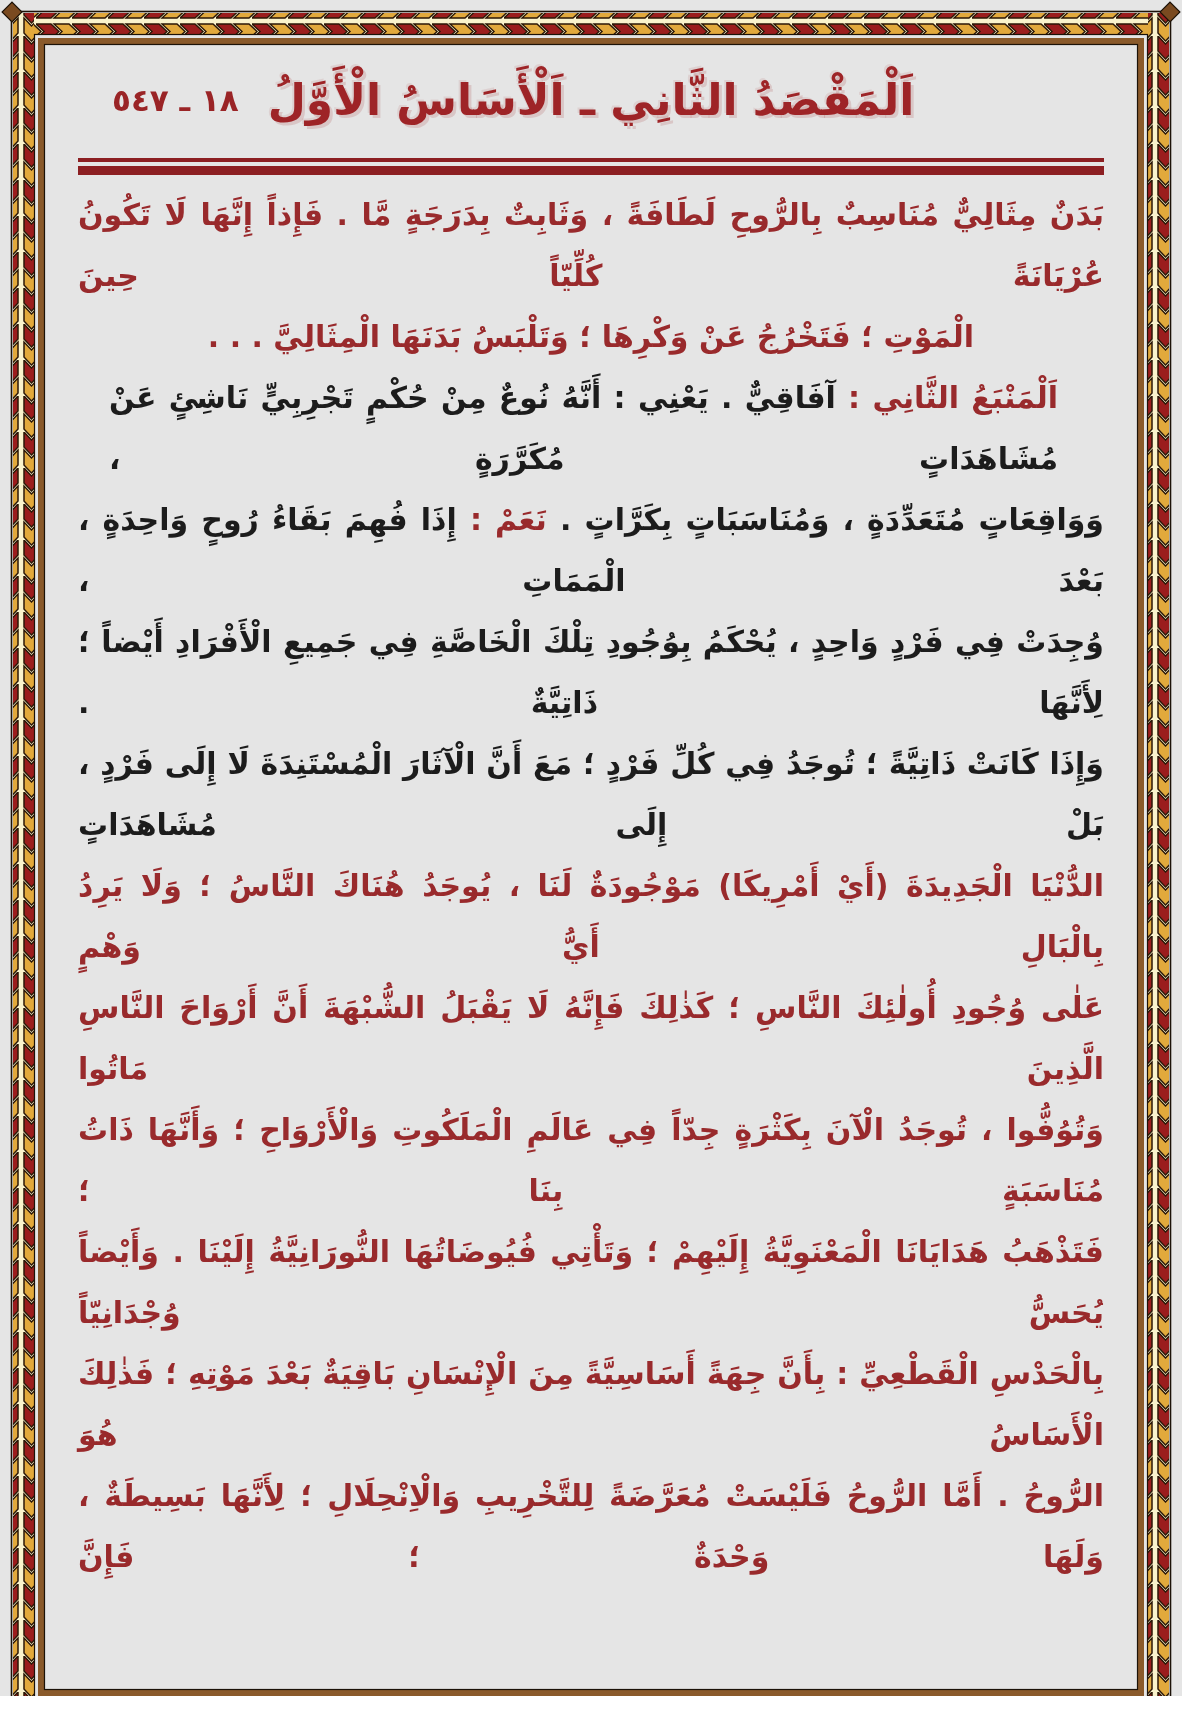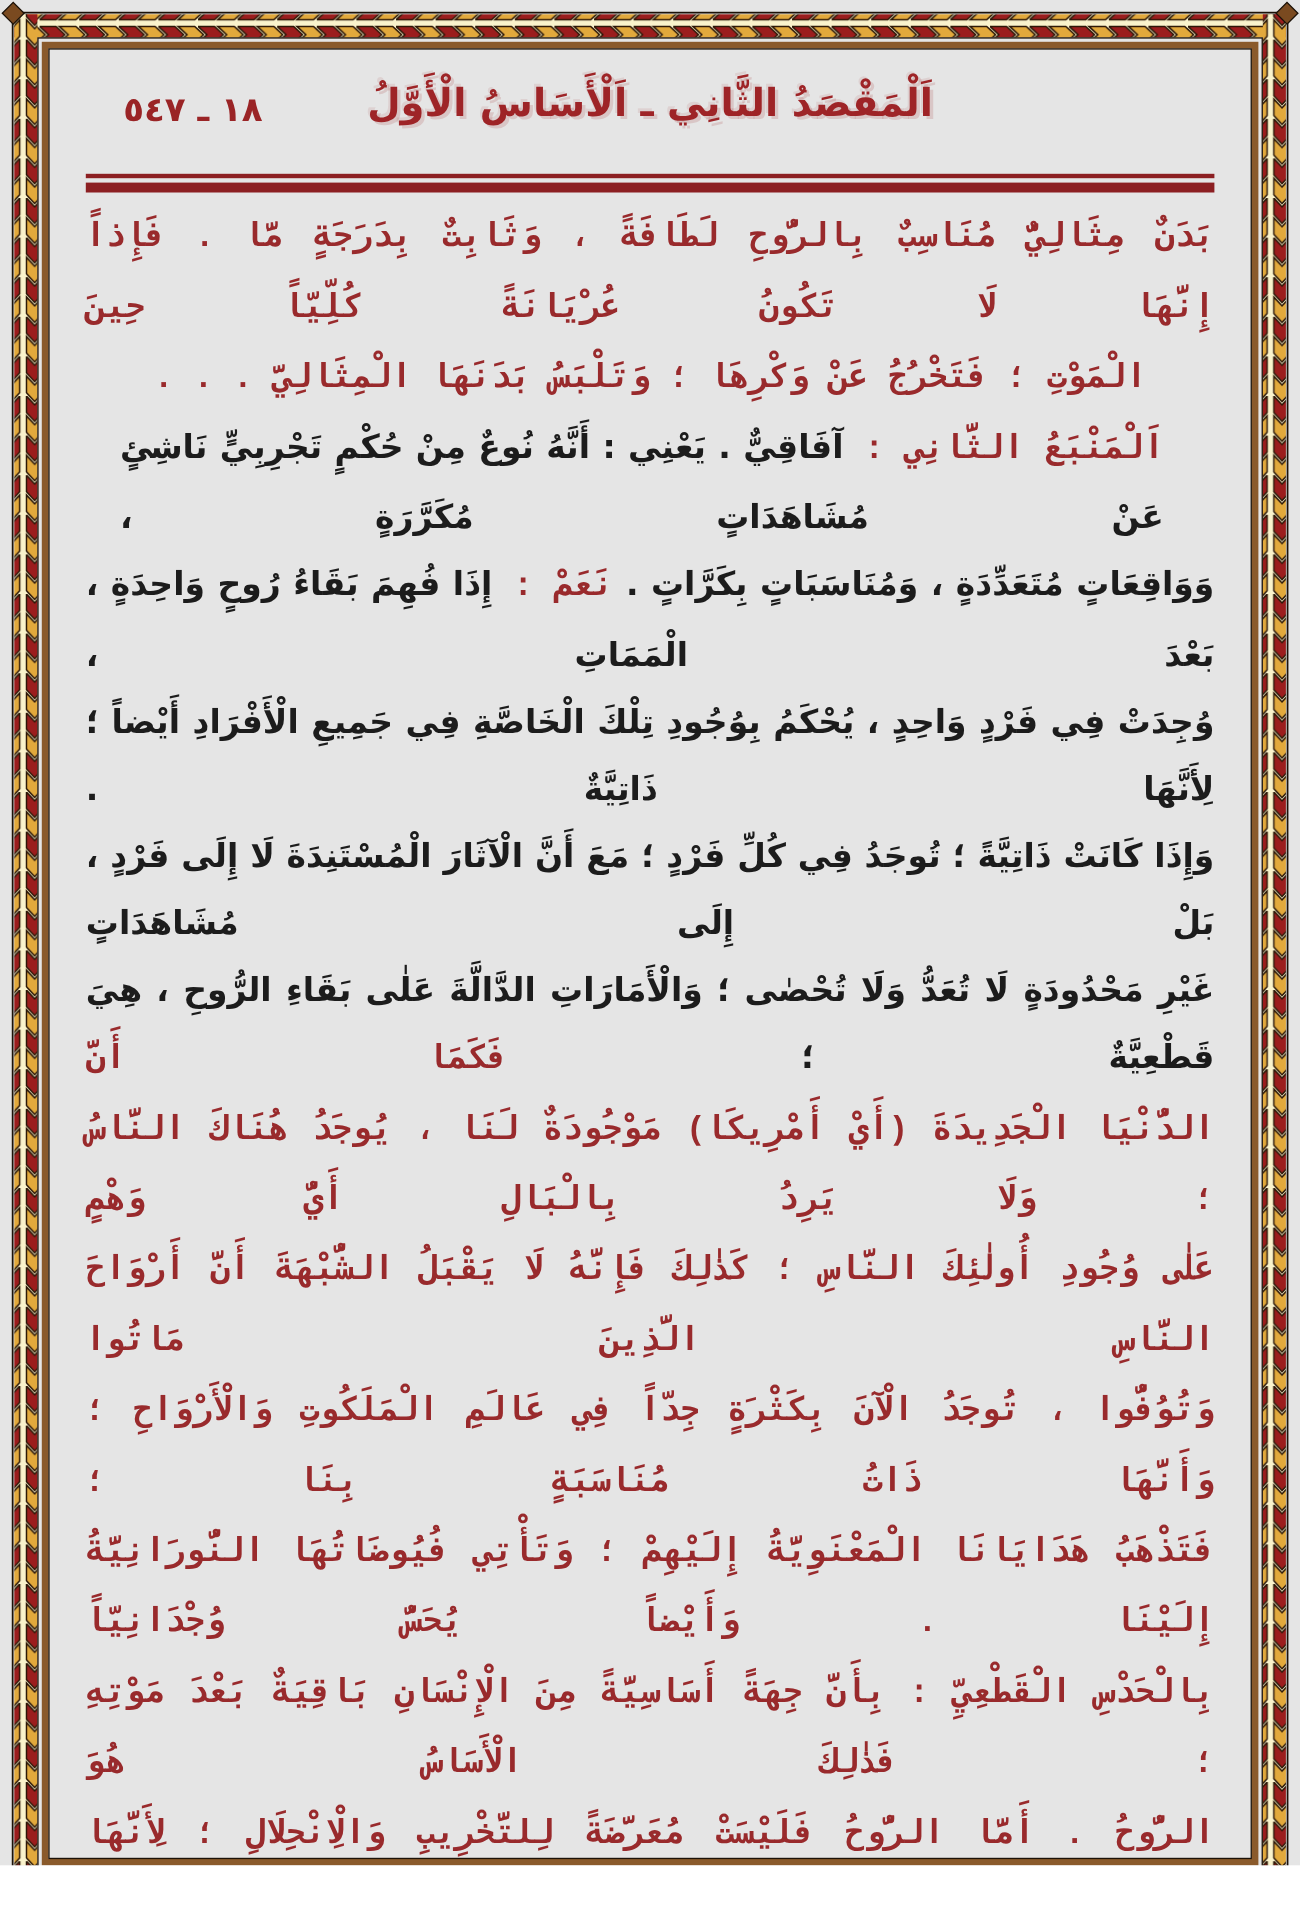--- a/index.html
+++ b/index.html
@@ -17,40 +17,40 @@
     direction:rtl;
   }
   .header{position:relative;height:92px;}
   .page-num{
     position:absolute;left:34px;top:24px;
     font-size:31px;font-weight:bold;color:#9a2426;
     letter-spacing:2px;
   }
   .title{
     text-align:center;padding-top:16px;
-    font-size:35px;font-weight:bold;color:#9e2427;
+    font-size:44px;font-weight:bold;color:#9e2427;
     text-shadow:3px 3px 0 rgba(158,36,39,0.16), -2px -2px 0 rgba(158,36,39,0.10);
   }
   .rule{margin-top:8px;}
   .rule-thin{height:4px;background:#8c1f22;}
   .rule-thick{height:9px;background:#8c1f22;margin-top:4px;}
   .body-text{
     margin-top:9px;
     font-size:30px;font-weight:bold;
     line-height:61px;
     color:#992a2c;
   }
   .line{
     text-align:justify;
     text-align-last:justify;
     white-space:normal;
   }
   .line.center{text-align-last:center;}
   .line.indent{padding-right:46px;margin-left:31px;}
-  .seg-maroon{color:#992a2c;font-family:Liberation Mono, monospace;}
+  .seg-maroon{color:#992a2c;}
   .seg-black{color:#1c1c1c;}
 </style>
 </head>
 <body>
 
 <div class="page">
 
   <svg class="border-svg" viewBox="0 0 1182 1734" xmlns="http://www.w3.org/2000/svg" aria-hidden="true">
     <defs>
       <pattern id="chH" x="0" y="0" width="36" height="21" patternUnits="userSpaceOnUse">
@@ -99,21 +99,20 @@
       <div class="rule-thick"></div>
     </div>
 
     <div class="body-text">
         <div class="line"><span class="seg-maroon">بَدَنٌ مِثَالِيٌّ مُنَاسِبٌ بِالرُّوحِ لَطَافَةً ، وَثَابِتٌ بِدَرَجَةٍ مَّا . فَإِذاً إِنَّهَا لَا تَكُونُ عُرْيَانَةً كُلِّيّاً حِينَ</span></div>
         <div class="line center"><span class="seg-maroon">الْمَوْتِ ؛ فَتَخْرُجُ عَنْ وَكْرِهَا ؛ وَتَلْبَسُ بَدَنَهَا الْمِثَالِيَّ . . .</span></div>
         <div class="line indent"><span class="seg-maroon">اَلْمَنْبَعُ الثَّانِي : </span><span class="seg-black">آفَاقِيٌّ . يَعْنِي : أَنَّهُ نُوعٌ مِنْ حُكْمٍ تَجْرِبِيٍّ نَاشِئٍ عَنْ مُشَاهَدَاتٍ مُكَرَّرَةٍ ،</span></div>
         <div class="line"><span class="seg-black">وَوَاقِعَاتٍ مُتَعَدِّدَةٍ ، وَمُنَاسَبَاتٍ بِكَرَّاتٍ . </span><span class="seg-maroon">نَعَمْ : </span><span class="seg-black">إِذَا فُهِمَ بَقَاءُ رُوحٍ وَاحِدَةٍ ، بَعْدَ الْمَمَاتِ ،</span></div>
         <div class="line"><span class="seg-black">وُجِدَتْ فِي فَرْدٍ وَاحِدٍ ، يُحْكَمُ بِوُجُودِ تِلْكَ الْخَاصَّةِ فِي جَمِيعِ الْأَفْرَادِ أَيْضاً ؛ لِأَنَّهَا ذَاتِيَّةٌ .</span></div>
         <div class="line"><span class="seg-black">وَإِذَا كَانَتْ ذَاتِيَّةً ؛ تُوجَدُ فِي كُلِّ فَرْدٍ ؛ مَعَ أَنَّ الْآثَارَ الْمُسْتَنِدَةَ لَا إِلَى فَرْدٍ ، بَلْ إِلَى مُشَاهَدَاتٍ</span></div>
-        <div class="line"><span class="seg-black">غَيْرِ مَحْدُودَةٍ لَا تُعَدُّ وَلَا تُحْصٰى ؛ وَالْأَمَارَاتِ الدَّالَّةَ عَلٰى بَقَاءِ الرُّوحِ ، هِيَ قَطْعِيَّةٌ ؛ </span><span class="seg-maroon">فَكَمَا أَنَّ</span></div>
         <div class="line"><span class="seg-maroon">الدُّنْيَا الْجَدِيدَةَ (أَيْ أَمْرِيكَا) مَوْجُودَةٌ لَنَا ، يُوجَدُ هُنَاكَ النَّاسُ ؛ وَلَا يَرِدُ بِالْبَالِ أَيُّ وَهْمٍ</span></div>
         <div class="line"><span class="seg-maroon">عَلٰى وُجُودِ أُولٰئِكَ النَّاسِ ؛ كَذٰلِكَ فَإِنَّهُ لَا يَقْبَلُ الشُّبْهَةَ أَنَّ أَرْوَاحَ النَّاسِ الَّذِينَ مَاتُوا</span></div>
         <div class="line"><span class="seg-maroon">وَتُوُفُّوا ، تُوجَدُ الْآنَ بِكَثْرَةٍ جِدّاً فِي عَالَمِ الْمَلَكُوتِ وَالْأَرْوَاحِ ؛ وَأَنَّهَا ذَاتُ مُنَاسَبَةٍ بِنَا ؛</span></div>
         <div class="line"><span class="seg-maroon">فَتَذْهَبُ هَدَايَانَا الْمَعْنَوِيَّةُ إِلَيْهِمْ ؛ وَتَأْتِي فُيُوضَاتُهَا النُّورَانِيَّةُ إِلَيْنَا . وَأَيْضاً يُحَسُّ وُجْدَانِيّاً</span></div>
         <div class="line"><span class="seg-maroon">بِالْحَدْسِ الْقَطْعِيِّ : بِأَنَّ جِهَةً أَسَاسِيَّةً مِنَ الْإِنْسَانِ بَاقِيَةٌ بَعْدَ مَوْتِهِ ؛ فَذٰلِكَ الْأَسَاسُ هُوَ</span></div>
         <div class="line"><span class="seg-maroon">الرُّوحُ . أَمَّا الرُّوحُ فَلَيْسَتْ مُعَرَّضَةً لِلتَّخْرِيبِ وَالْاِنْحِلَالِ ؛ لِأَنَّهَا بَسِيطَةٌ ، وَلَهَا وَحْدَةٌ ؛ فَإِنَّ</span></div>
       </div>
 
   </div>
 </div>

